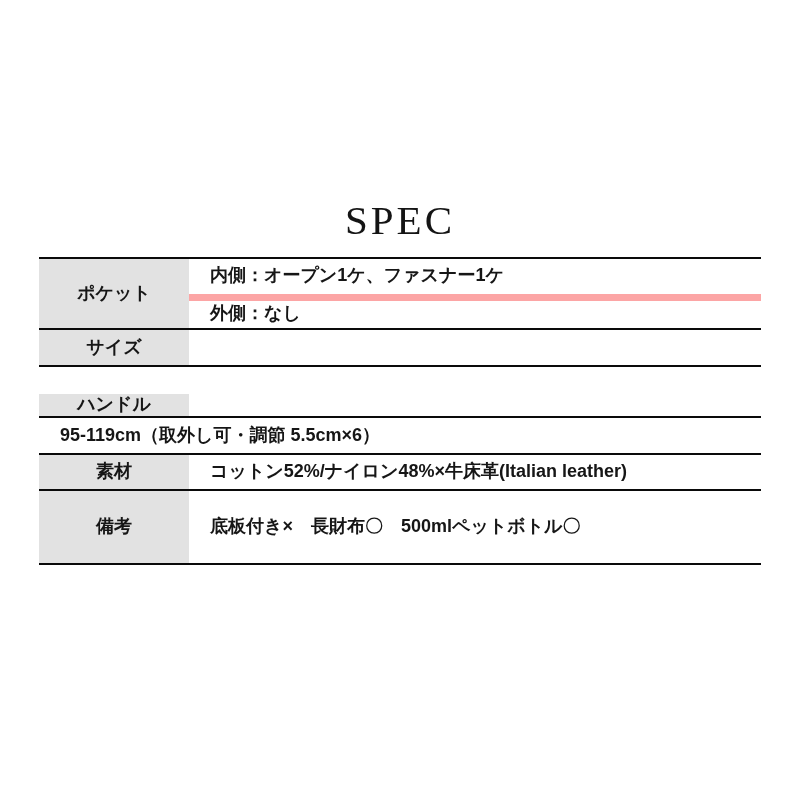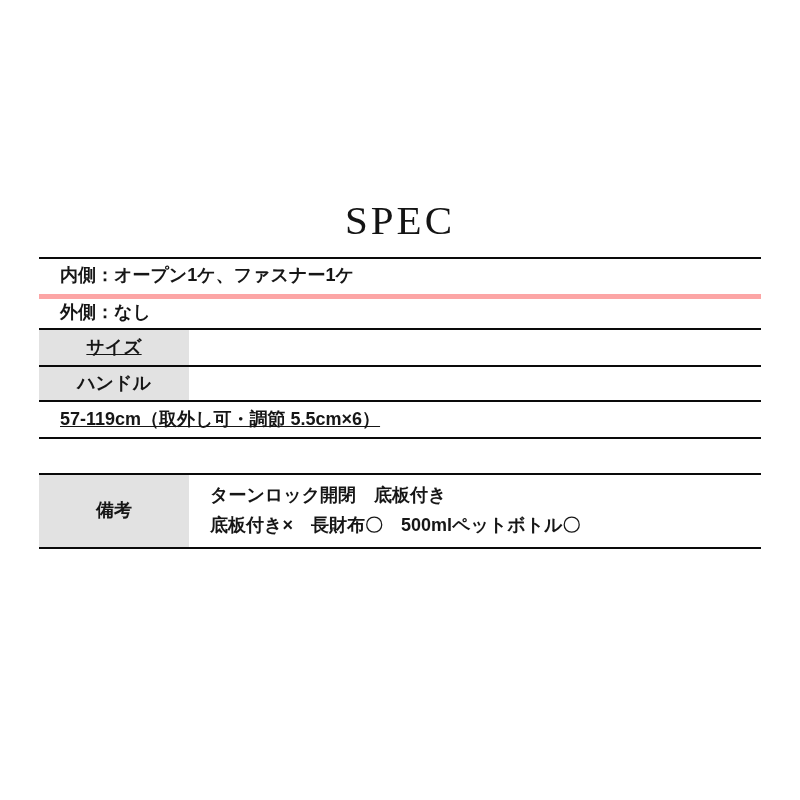--- a/index.html
+++ b/index.html
@@ -36,22 +36,22 @@
     font-size: 18px;
     font-weight: 700;
     line-height: 1.2;
   }
   .row {
     display: flex;
     border-top: 2px solid #0a0a0a;
     width: 100%;
   }
   .h71 { height: 71px; }
-  .h37 { height: 37px; text-decoration: underline; }
-  .h35 { height: 35px; }
+  .h37 { height: 37px; }
+  .h35 { height: 51px; align-items: flex-end; }
   .h36 { height: 36px; }
   .h74 { height: 74px; }
   .label-cell {
     width: 150px;
     flex: 0 0 150px;
     background: #e2e2e2;
     display: flex;
     align-items: center;
     justify-content: center;
     text-align: center;
@@ -64,57 +64,61 @@
     min-width: 0;
   }
   .value-line {
     display: flex;
     align-items: center;
     padding-left: 21px;
     white-space: nowrap;
   }
   
   .row-split .value-line { flex: 1 1 50%; }
-  .row-split .value-line + .value-line { border-top: 5px solid #fca5a5; }
+  .row-split .value-line + .value-line { border-top: 7px solid #fca5a5; }
   
   .row-stacked .value-line { height: 30px; flex: 0 0 30px; }
 </style>
 </head>
 <body>
 
 <h1 class="page-title">SPEC</h1>
 
 <div class="spec-table">
 
   <div class="row row-split h71">
+    <div class="label-cell">ポケット</div>
     <div class="value-cell">
       <div class="value-line">内側：オープン1ケ、ファスナー1ケ</div>
       <div class="value-line">外側：なし</div>
     </div>
   </div>
 
   <div class="row h37">
     <div class="label-cell">サイズ</div>
   </div>
 
   <div class="row h35">
     <div class="label-cell">ハンドル</div>
   </div>
 
   <div class="row h37">
     <div class="value-cell">
-      <div class="value-line">57-119cm（取外し可・調節 5.5cm×6）</div>
+      <div class="value-line">95-119cm（取外し可・調節 5.5cm×6）</div>
     </div>
   </div>
 
 
   <div class="row h36">
+    <div class="label-cell">素材</div>
+    <div class="value-cell">
+      <div class="value-line">コットン52%/ナイロン48%×牛床革(Italian leather)</div>
+    </div>
   </div>
 
   <div class="row row-stacked h74">
     <div class="label-cell">備考</div>
     <div class="value-cell">
-      <div class="value-line">ターンロック開閉　底板付き</div>
       <div class="value-line">底板付き×　長財布〇　500mlペットボトル〇</div>
     </div>
   </div>
 
 </div>
 
 </body></html>

